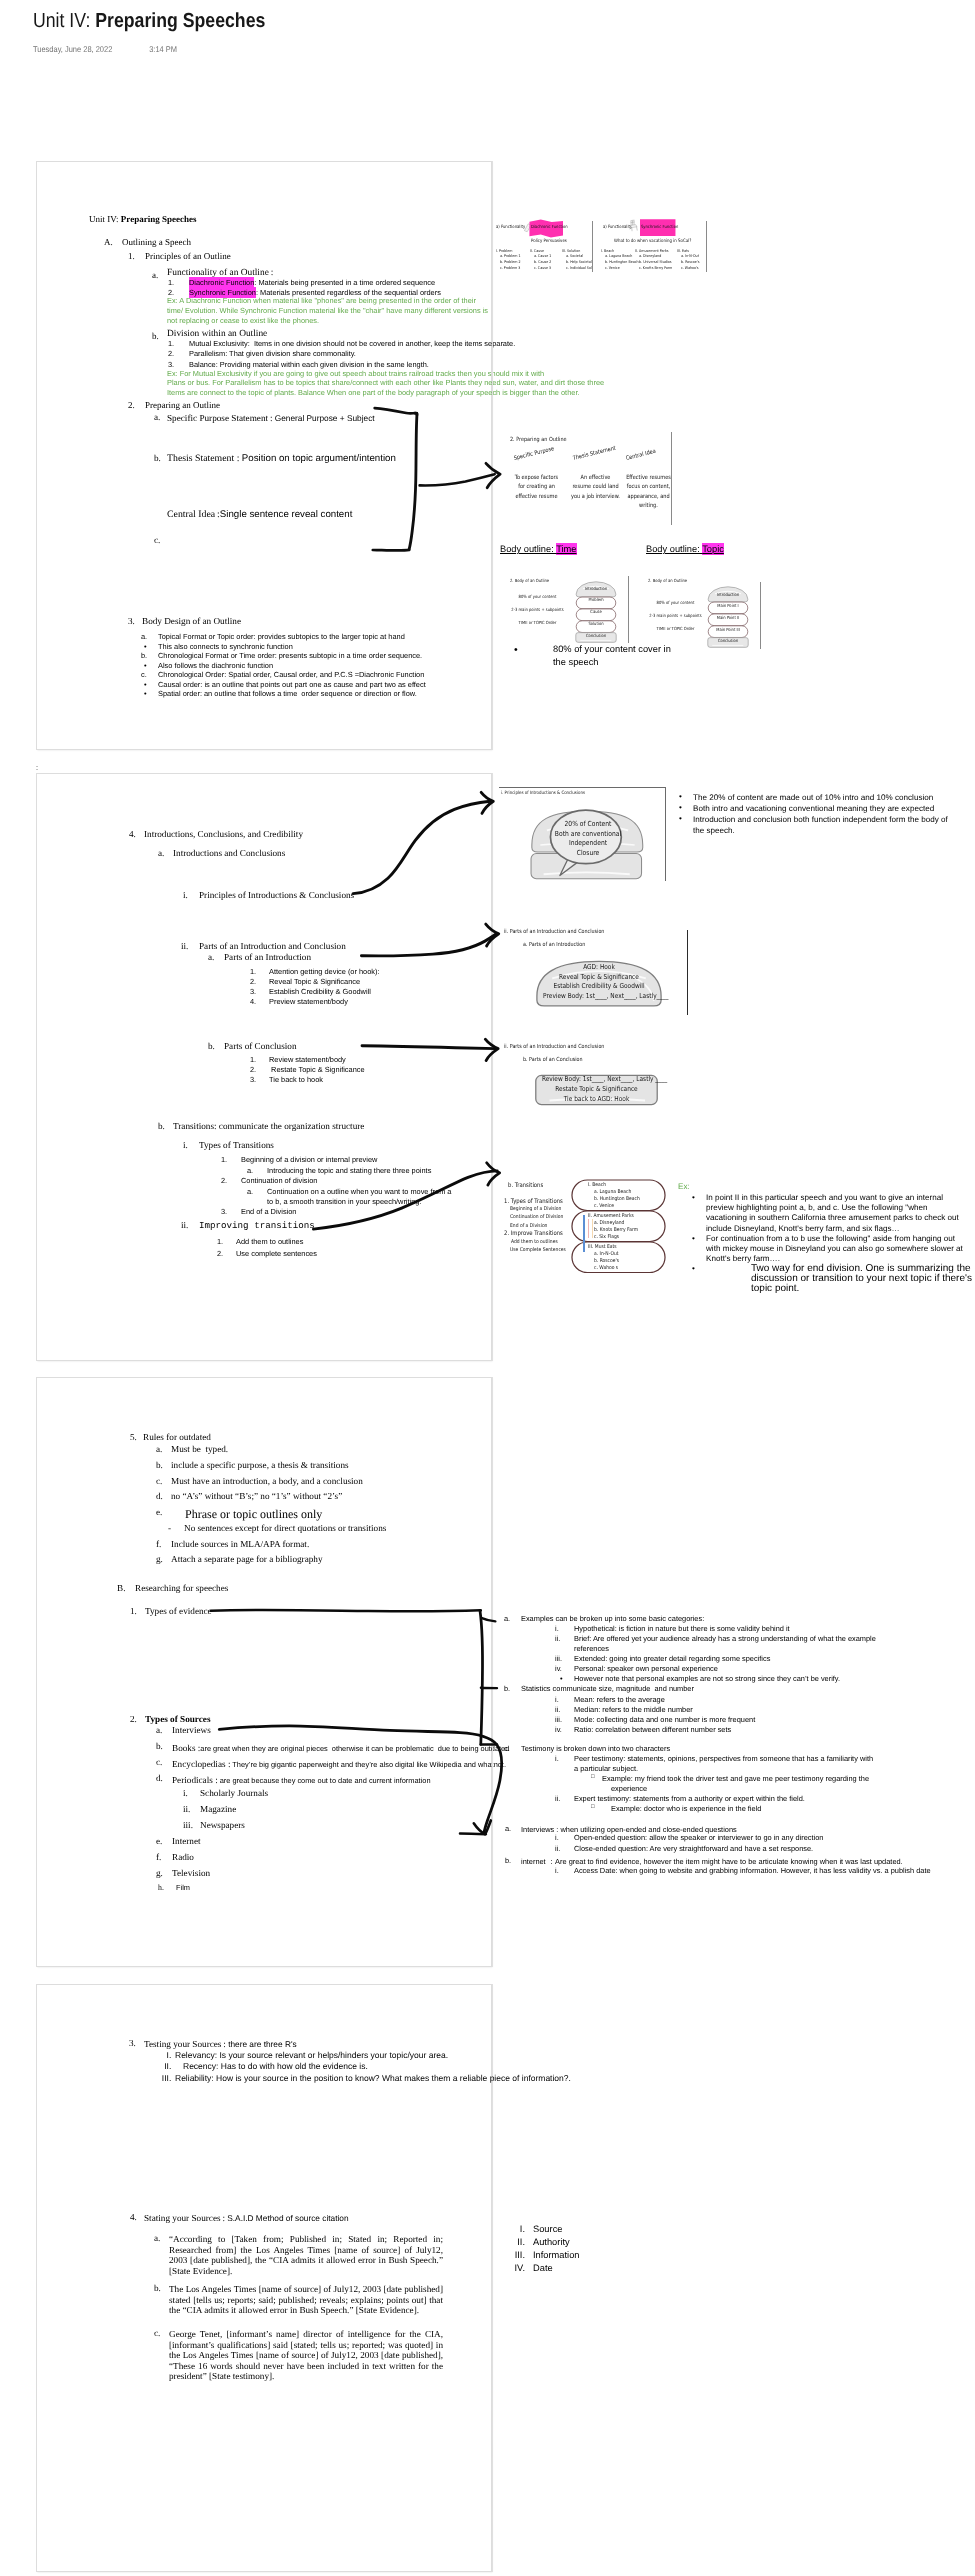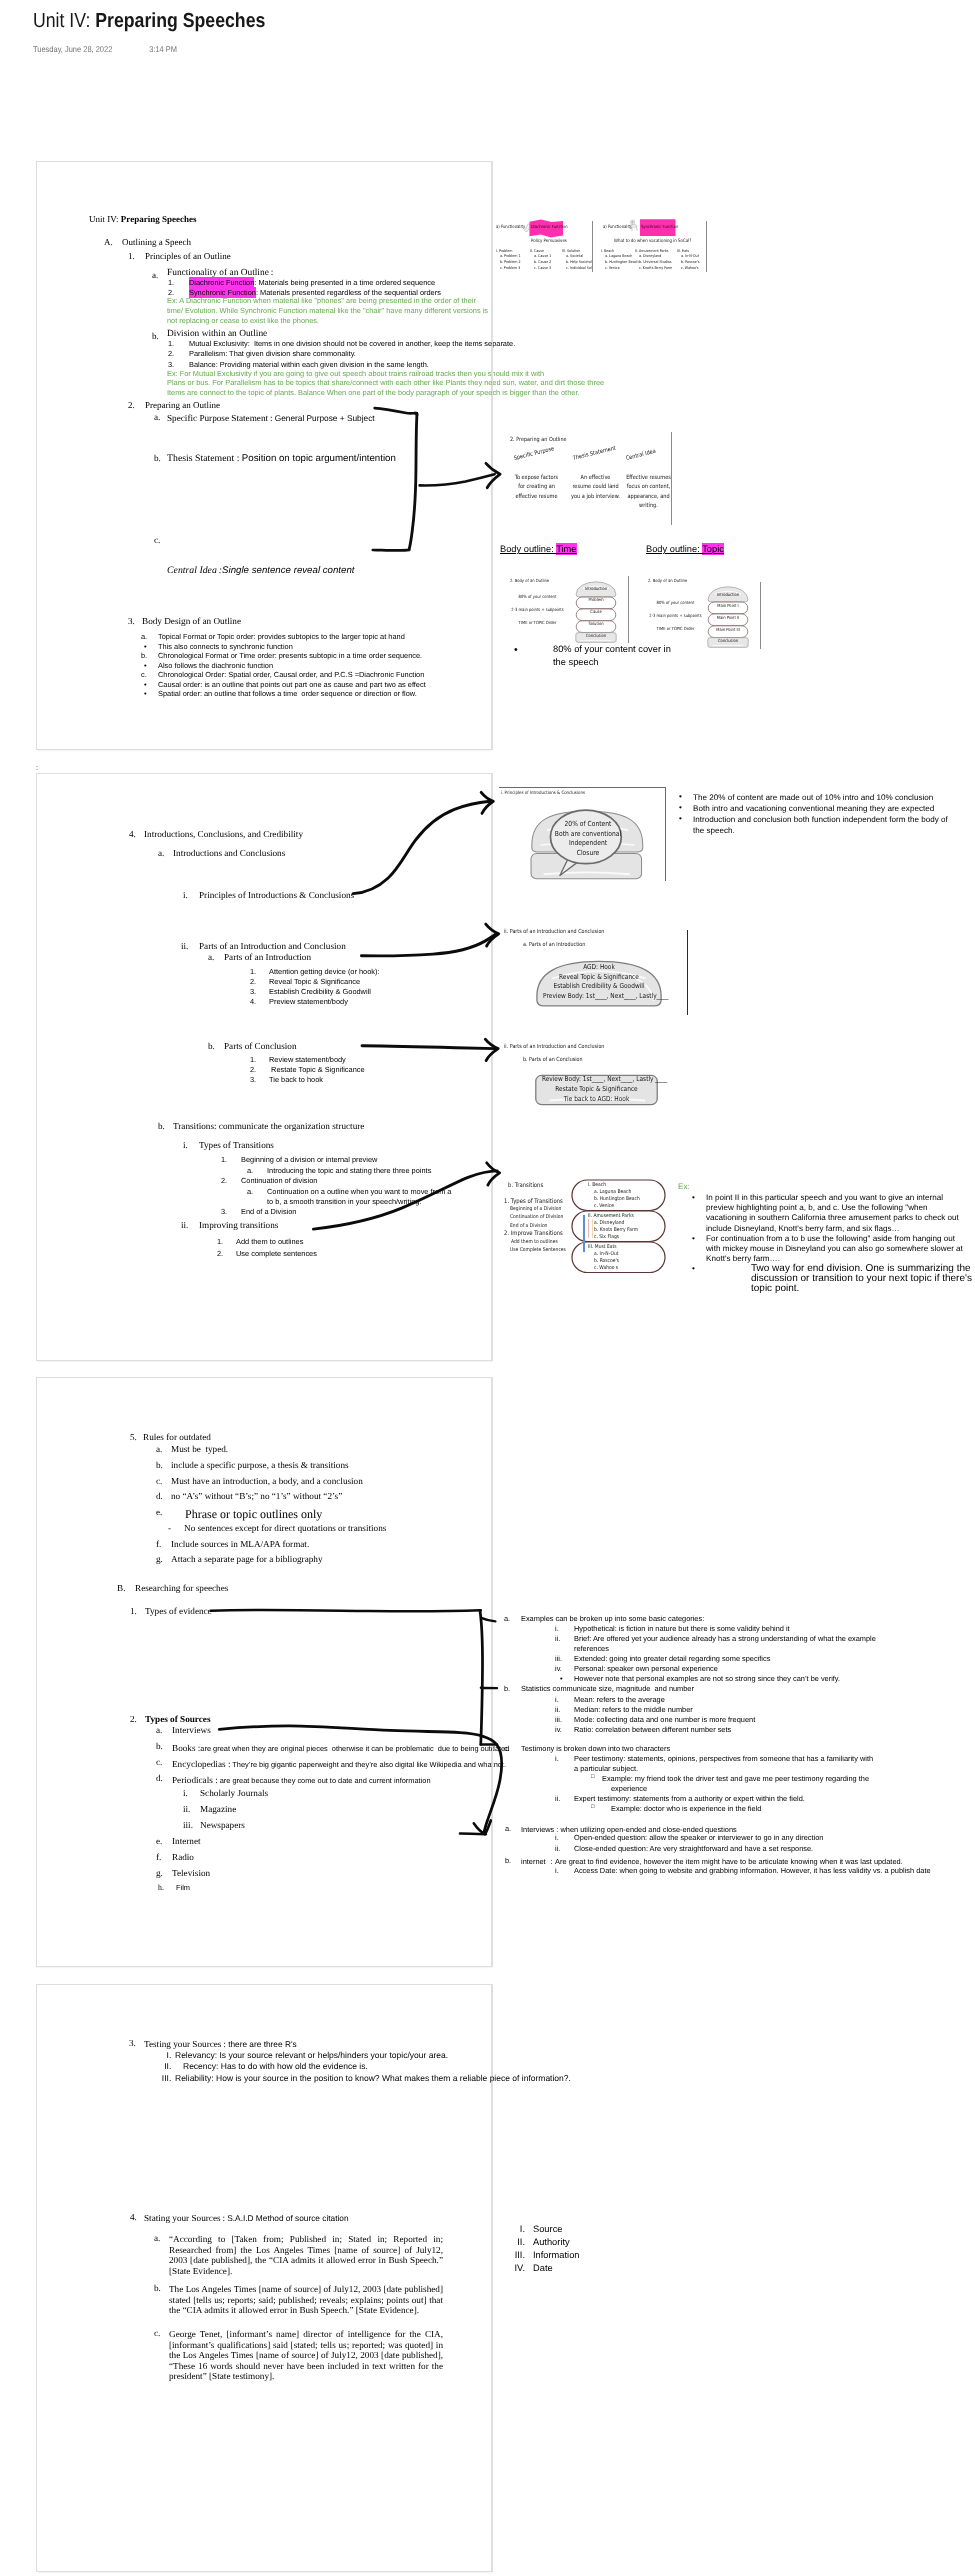--- a/index.html
+++ b/index.html
@@ -71,21 +71,21 @@
 <div class="row sans grn" style="left:167px;top:370px;font-size:7.4px;">Ex: For Mutual Exclusivity if you are going to give out speech about trains railroad tracks then you should mix it with</div>
 <div class="row sans grn" style="left:167px;top:379px;font-size:7.4px;">Plans or bus. For Parallelism has to be topics that share/connect with each other like Plants they need sun, water, and dirt those three</div>
 <div class="row sans grn" style="left:167px;top:389px;font-size:7.4px;">Items are connect to the topic of plants. Balance When one part of the body paragraph of your speech is bigger than the other.</div>
 <div class="row ser" style="left:128px;top:401px;font-size:9px;">2.</div>
 <div class="row ser" style="left:145px;top:401px;font-size:9px;">Preparing an Outline</div>
 <div class="row ser" style="left:154px;top:413px;font-size:9.2px;line-height:9.8px;">a.</div>
 <div class="row" style="left:167px;top:412px;line-height:9.2px;"><span class="ser" style="font-size:9.2px;">Specific Purpose Statement</span><span class="ser" style="font-size:9.2px;"> : </span><span class="sans" style="font-size:8.3px;">General Purpose + Subject</span></div>
 <div class="row ser" style="left:154px;top:453px;font-size:9.2px;line-height:10.4px;">b.</div>
 <div class="row" style="left:167px;top:452px;line-height:9.8px;"><span class="ser" style="font-size:9.8px;">Thesis Statement </span><span class="ser" style="font-size:9.8px;">: </span><span class="sans" style="font-size:9.7px;">Position on topic argument/intention</span></div>
 <div class="row ser" style="left:154px;top:535px;font-size:9.2px;line-height:10.4px;">c.</div>
-<div class="row" style="left:167px;top:564px;line-height:9.8px;font-style:italic;"><span class="ser" style="font-size:9.8px;">Central Idea</span><span class="ser" style="font-size:9.8px;"> :</span><span class="sans" style="font-size:9.7px;">Single sentence reveal content</span></div>
+<div class="row" style="left:167px;top:508px;line-height:9.8px;"><span class="ser" style="font-size:9.8px;">Central Idea</span><span class="ser" style="font-size:9.8px;"> :</span><span class="sans" style="font-size:9.7px;">Single sentence reveal content</span></div>
 <div class="row ser" style="left:128px;top:617px;font-size:9.2px;">3.</div>
 <div class="row ser" style="left:142px;top:617px;font-size:9.2px;">Body Design of an Outline</div>
 <div class="row sans" style="left:141px;top:633px;font-size:7.4px;">a.</div>
 <div class="row sans" style="left:158px;top:633px;font-size:7.4px;">Topical Format or Topic order: provides subtopics to the larger topic at hand</div>
 <div class="row sans" style="left:144px;top:643px;font-size:7.4px;">•</div>
 <div class="row sans" style="left:158px;top:643px;font-size:7.4px;">This also connects to synchronic function</div>
 <div class="row sans" style="left:141px;top:652px;font-size:7.4px;">b.</div>
 <div class="row sans" style="left:158px;top:652px;font-size:7.4px;">Chronological Format or Time order: presents subtopic in a time order sequence.</div>
 <div class="row sans" style="left:144px;top:662px;font-size:7.4px;">•</div>
 <div class="row sans" style="left:158px;top:662px;font-size:7.4px;">Also follows the diachronic function</div>
@@ -255,21 +255,21 @@
 <div class="row sans" style="left:247px;top:1167px;font-size:7.4px;">a.</div>
 <div class="row sans" style="left:267px;top:1167px;font-size:7.4px;">Introducing the topic and stating there three points</div>
 <div class="row sans" style="left:221px;top:1177px;font-size:7.4px;">2.</div>
 <div class="row sans" style="left:241px;top:1177px;font-size:7.4px;">Continuation of division</div>
 <div class="row sans" style="left:247px;top:1188px;font-size:7.4px;">a.</div>
 <div class="row sans" style="left:267px;top:1188px;font-size:7.4px;">Continuation on a outline when you want to move from a</div>
 <div class="row sans" style="left:267px;top:1198px;font-size:7.4px;">to b, a smooth transition in your speech/writing.</div>
 <div class="row sans" style="left:221px;top:1208px;font-size:7.4px;">3.</div>
 <div class="row sans" style="left:241px;top:1208px;font-size:7.4px;">End of a Division</div>
 <div class="row ser" style="left:181px;top:1221px;font-size:9.2px;">ii.</div>
-<div class="row ser" style="left:199px;top:1221px;font-size:9.2px;">Improving transitions</div>
+<div class="row ser" style="left:199px;top:1221px;font-size:9.2px;font-family:Liberation Mono, monospace;">Improving transitions</div>
 <div class="row sans" style="left:217px;top:1238px;font-size:7.4px;">1.</div>
 <div class="row sans" style="left:236px;top:1238px;font-size:7.4px;">Add them to outlines</div>
 <div class="row sans" style="left:217px;top:1250px;font-size:7.4px;">2.</div>
 <div class="row sans" style="left:236px;top:1250px;font-size:7.4px;">Use complete sentences</div>
 </div>
 <div>
 <div class="row ser" style="left:130px;top:1433px;font-size:9.2px;">5.</div>
 <div class="row ser" style="left:143px;top:1433px;font-size:9.2px;">Rules for outdated</div>
 <div class="row ser" style="left:156px;top:1445px;font-size:9.2px;">a.</div>
 <div class="row ser" style="left:171px;top:1445px;font-size:9.2px;">Must be  typed.</div>

